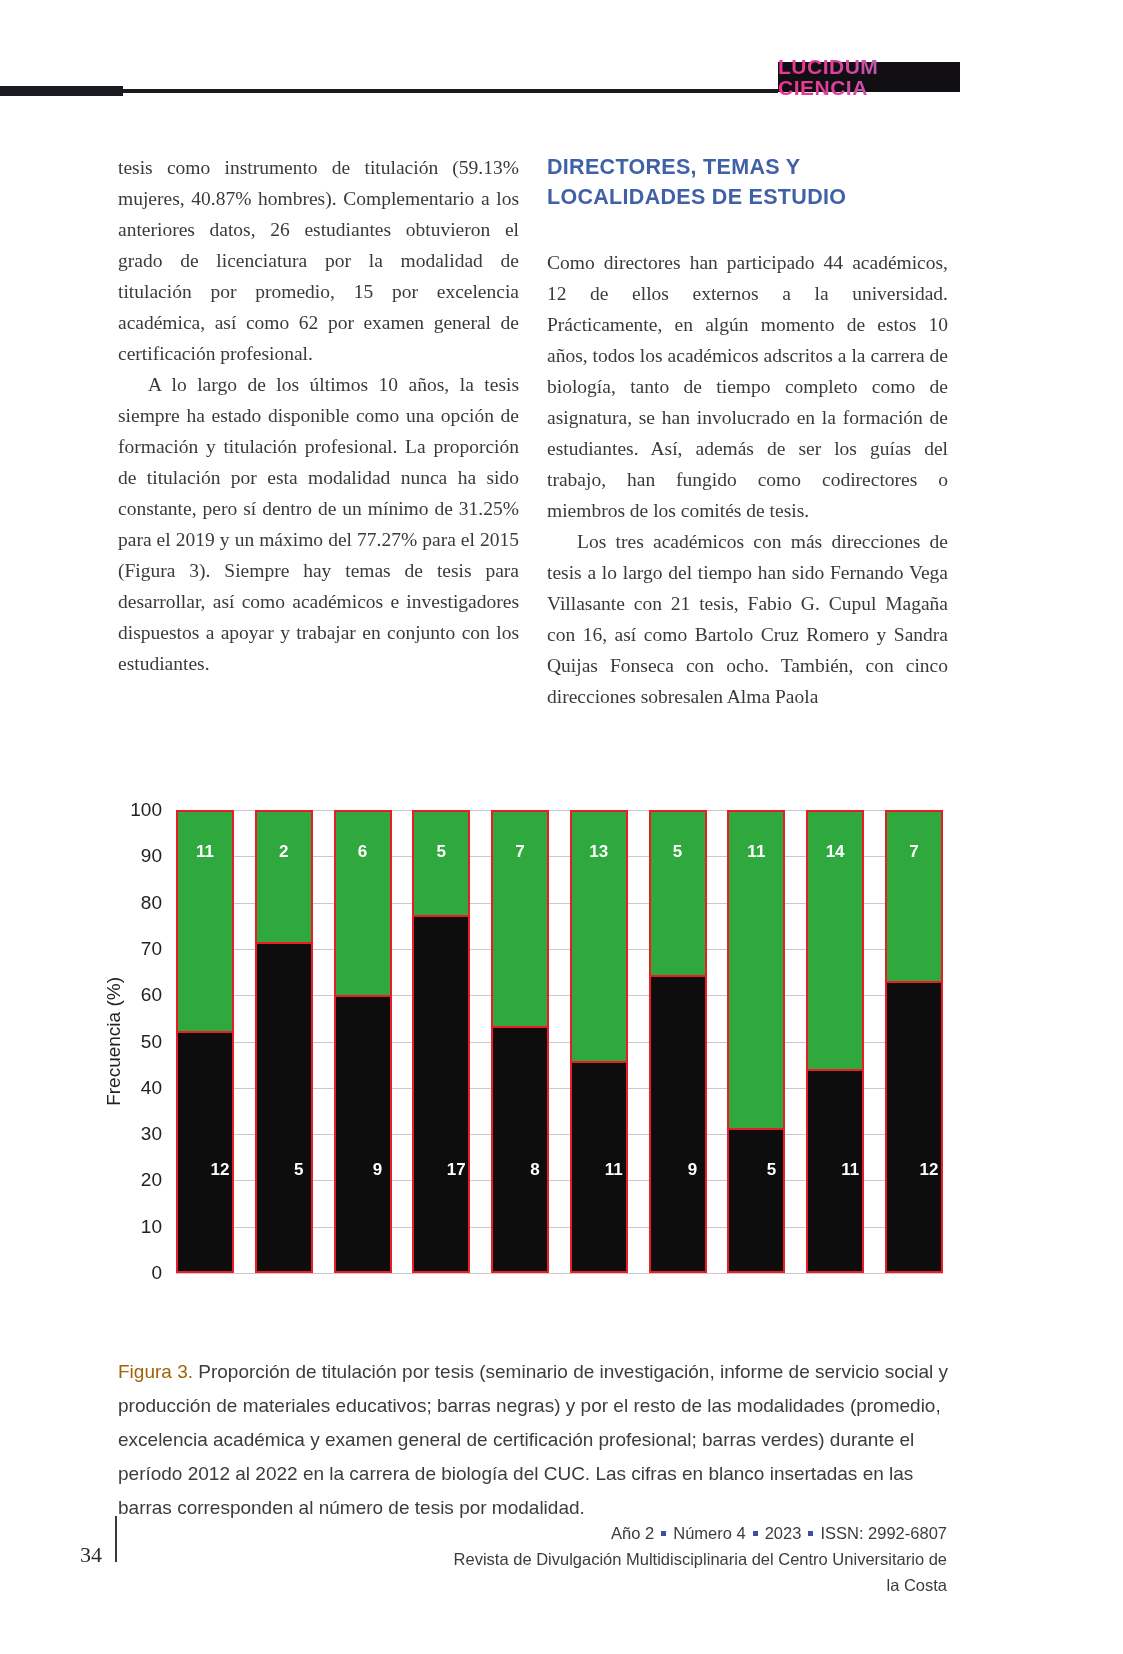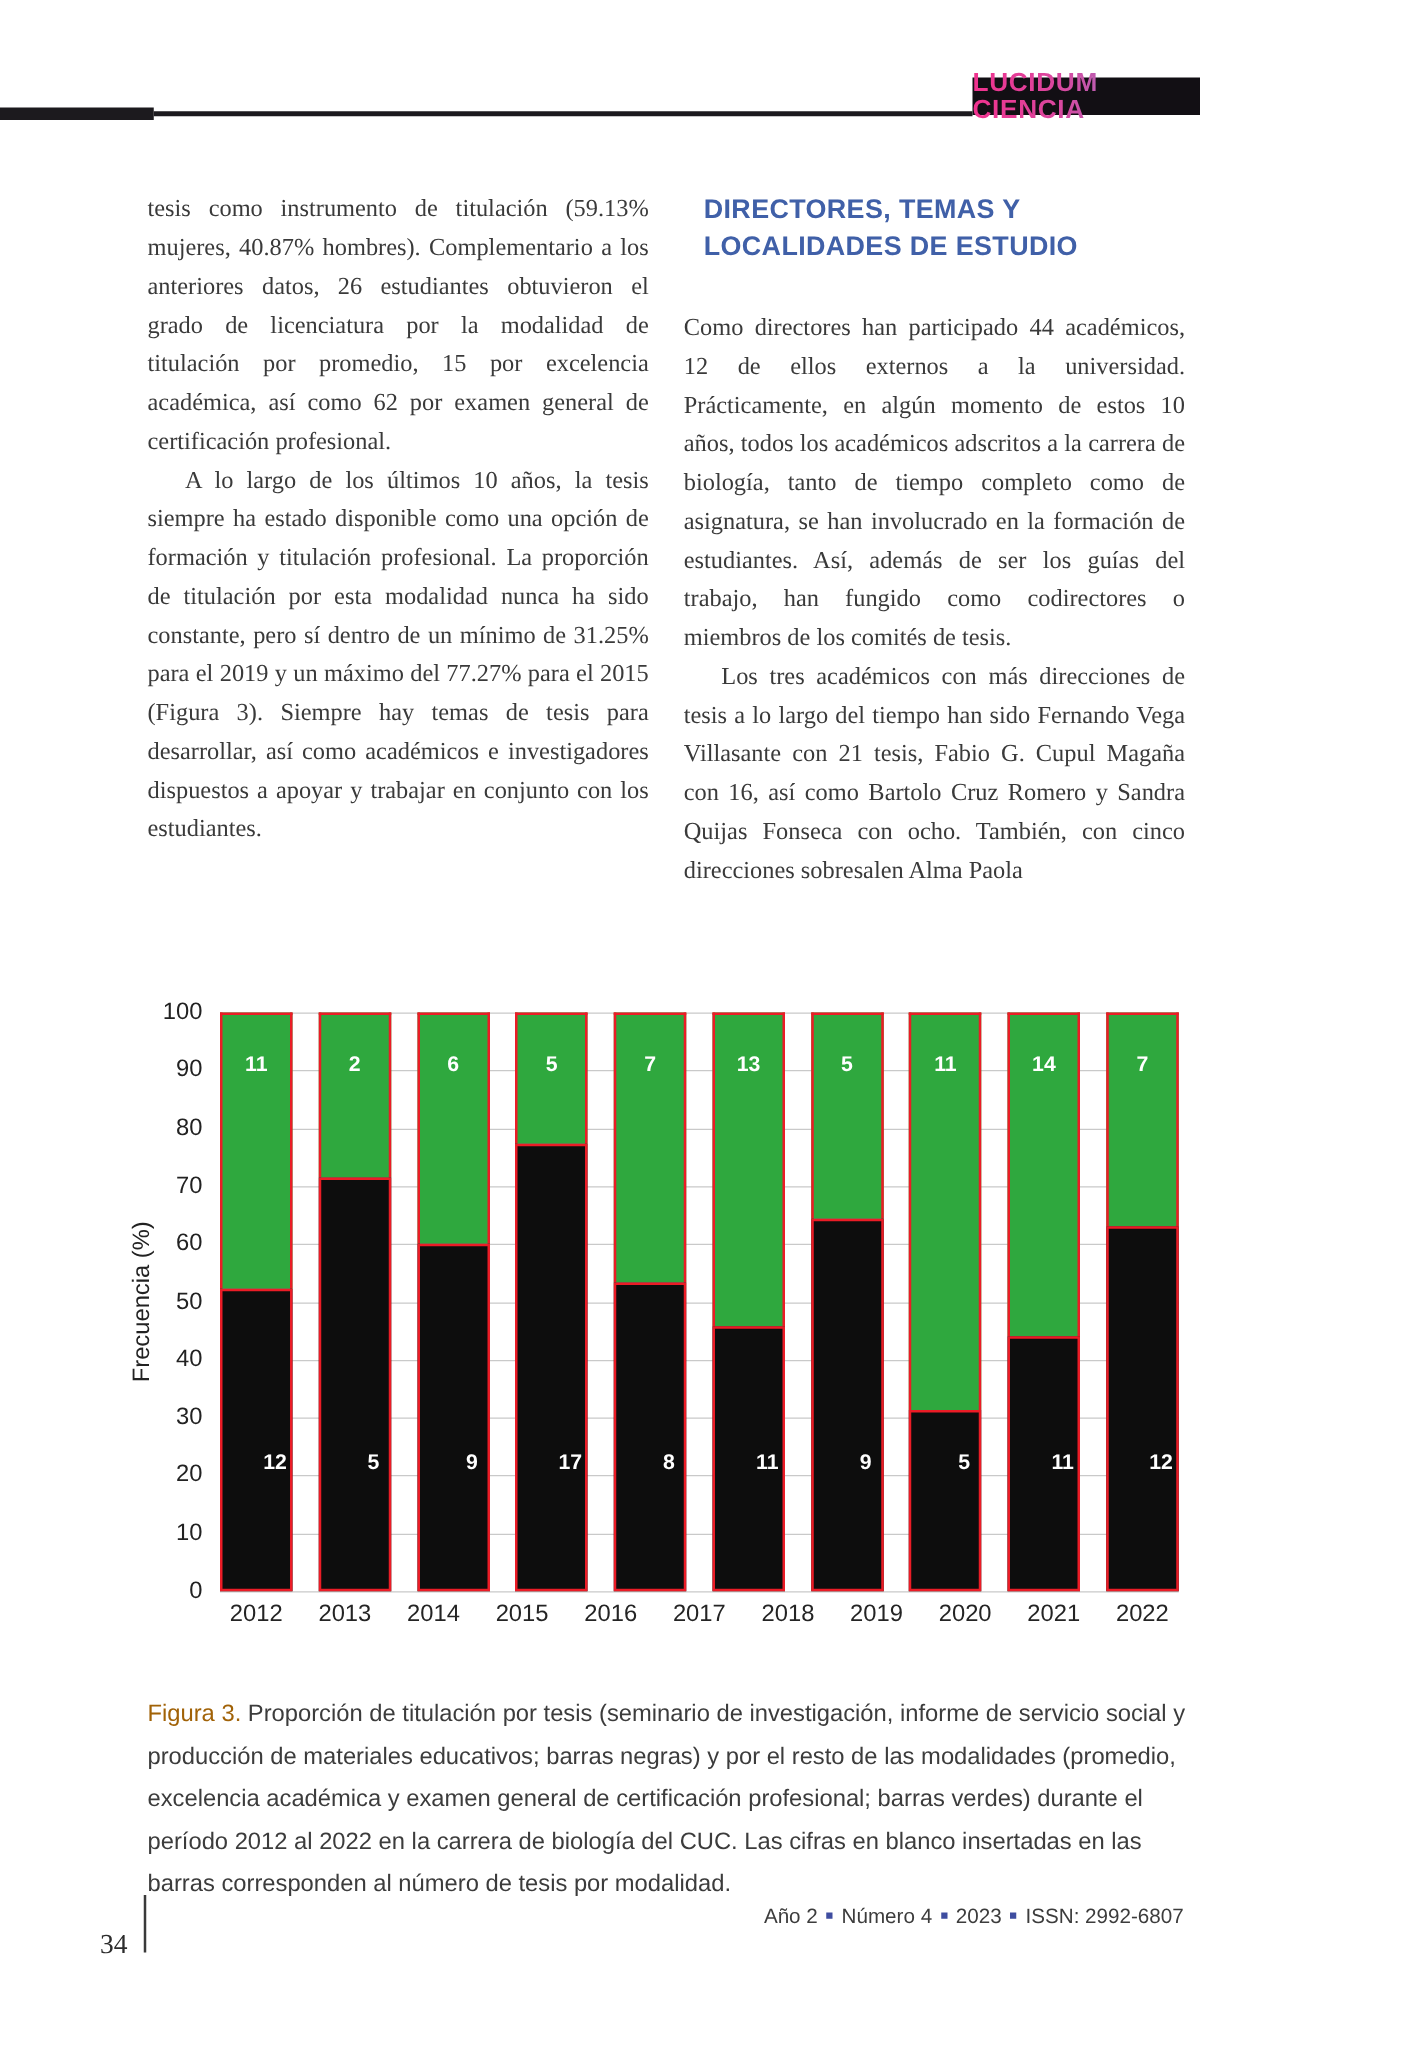--- a/index.html
+++ b/index.html
@@ -15,21 +15,21 @@
              background:linear-gradient(90deg,#f0328e 0%,#d9479f 38%,#a66cbe 70%,#8f8ecd 100%);
              -webkit-background-clip:text;background-clip:text;color:transparent;line-height:1;}
 
   
   .col{position:absolute;top:152px;width:401px;}
   .col-left{left:118px;}
   .col-right{left:547px;}
   .body-par{font-size:19.5px;line-height:31px;text-align:justify;color:#3a3a3a;margin:0;}
   .indent{text-indent:30px;}
   .section-heading{font-family:"Liberation Sans",sans-serif;font-size:21.5px;line-height:30px;
-                   color:#4060a8;margin:0 0 35px 16px;letter-spacing:.3px;}
+                   color:#4060a8;margin:0 0 35px 0;letter-spacing:.3px;}
 
   
   .ylabel{position:absolute;left:98px;top:810px;width:32px;height:463px;
           display:flex;align-items:center;justify-content:center;}
   .ylabel span{writing-mode:vertical-rl;transform:rotate(180deg);
                font-family:"Liberation Sans",sans-serif;font-size:19px;color:#222;}
   .yticks{position:absolute;left:100px;top:810px;width:62px;height:463px;}
   .ytick{position:absolute;right:0;transform:translateY(-50%);
          font-family:"Liberation Sans",sans-serif;font-size:19px;color:#222;}
   .plot{position:absolute;left:176px;top:810px;width:767px;height:463px;}
@@ -170,35 +170,23 @@
           <div class="bar-label black">11</div>
         </div>
         <div class="bar-slot">
           <div class="seg-green" style="height: 36.8421%; background: rgb(47, 168, 62);"></div>
           <div class="seg-black" style="height: 63.1579%; background: rgb(13, 13, 13);"></div>
           <div class="bar-label green">7</div>
           <div class="bar-label black">12</div>
         </div>
       </div>
   </div>
-  <div class="xticks">
-      <div class="xtick">2012</div>
-      <div class="xtick">2013</div>
-      <div class="xtick">2014</div>
-      <div class="xtick">2015</div>
-      <div class="xtick">2016</div>
-      <div class="xtick">2017</div>
-      <div class="xtick">2018</div>
-      <div class="xtick">2019</div>
-      <div class="xtick">2020</div>
-      <div class="xtick">2021</div>
-      <div class="xtick">2022</div>
-    </div>
 
   <p class="caption"><span class="fig-label">Figura 3.</span><span> Proporción de titulación por tesis (seminario de investigación, informe de servicio social y producción de materiales educativos; barras negras) y por el resto de las modalidades (promedio, excelencia académica y examen general de certificación profesional; barras verdes) durante el período 2012 al 2022 en la carrera de biología del CUC. Las cifras en blanco insertadas en las barras corresponden al número de tesis por modalidad.</span></p>
 
   <div class="page-number">34</div>
   <div class="footer-vrule"></div>
   <div class="footer-meta">
     <div><span>Año 2</span><span class="sq"></span><span>Número 4</span><span class="sq"></span><span>2023</span><span class="sq"></span><span>ISSN: 2992-6807</span></div>
+    <div>Revista de Divulgación Multidisciplinaria del Centro Universitario de la Costa</div>
   </div>
 
 </div>
 
 </body></html>

